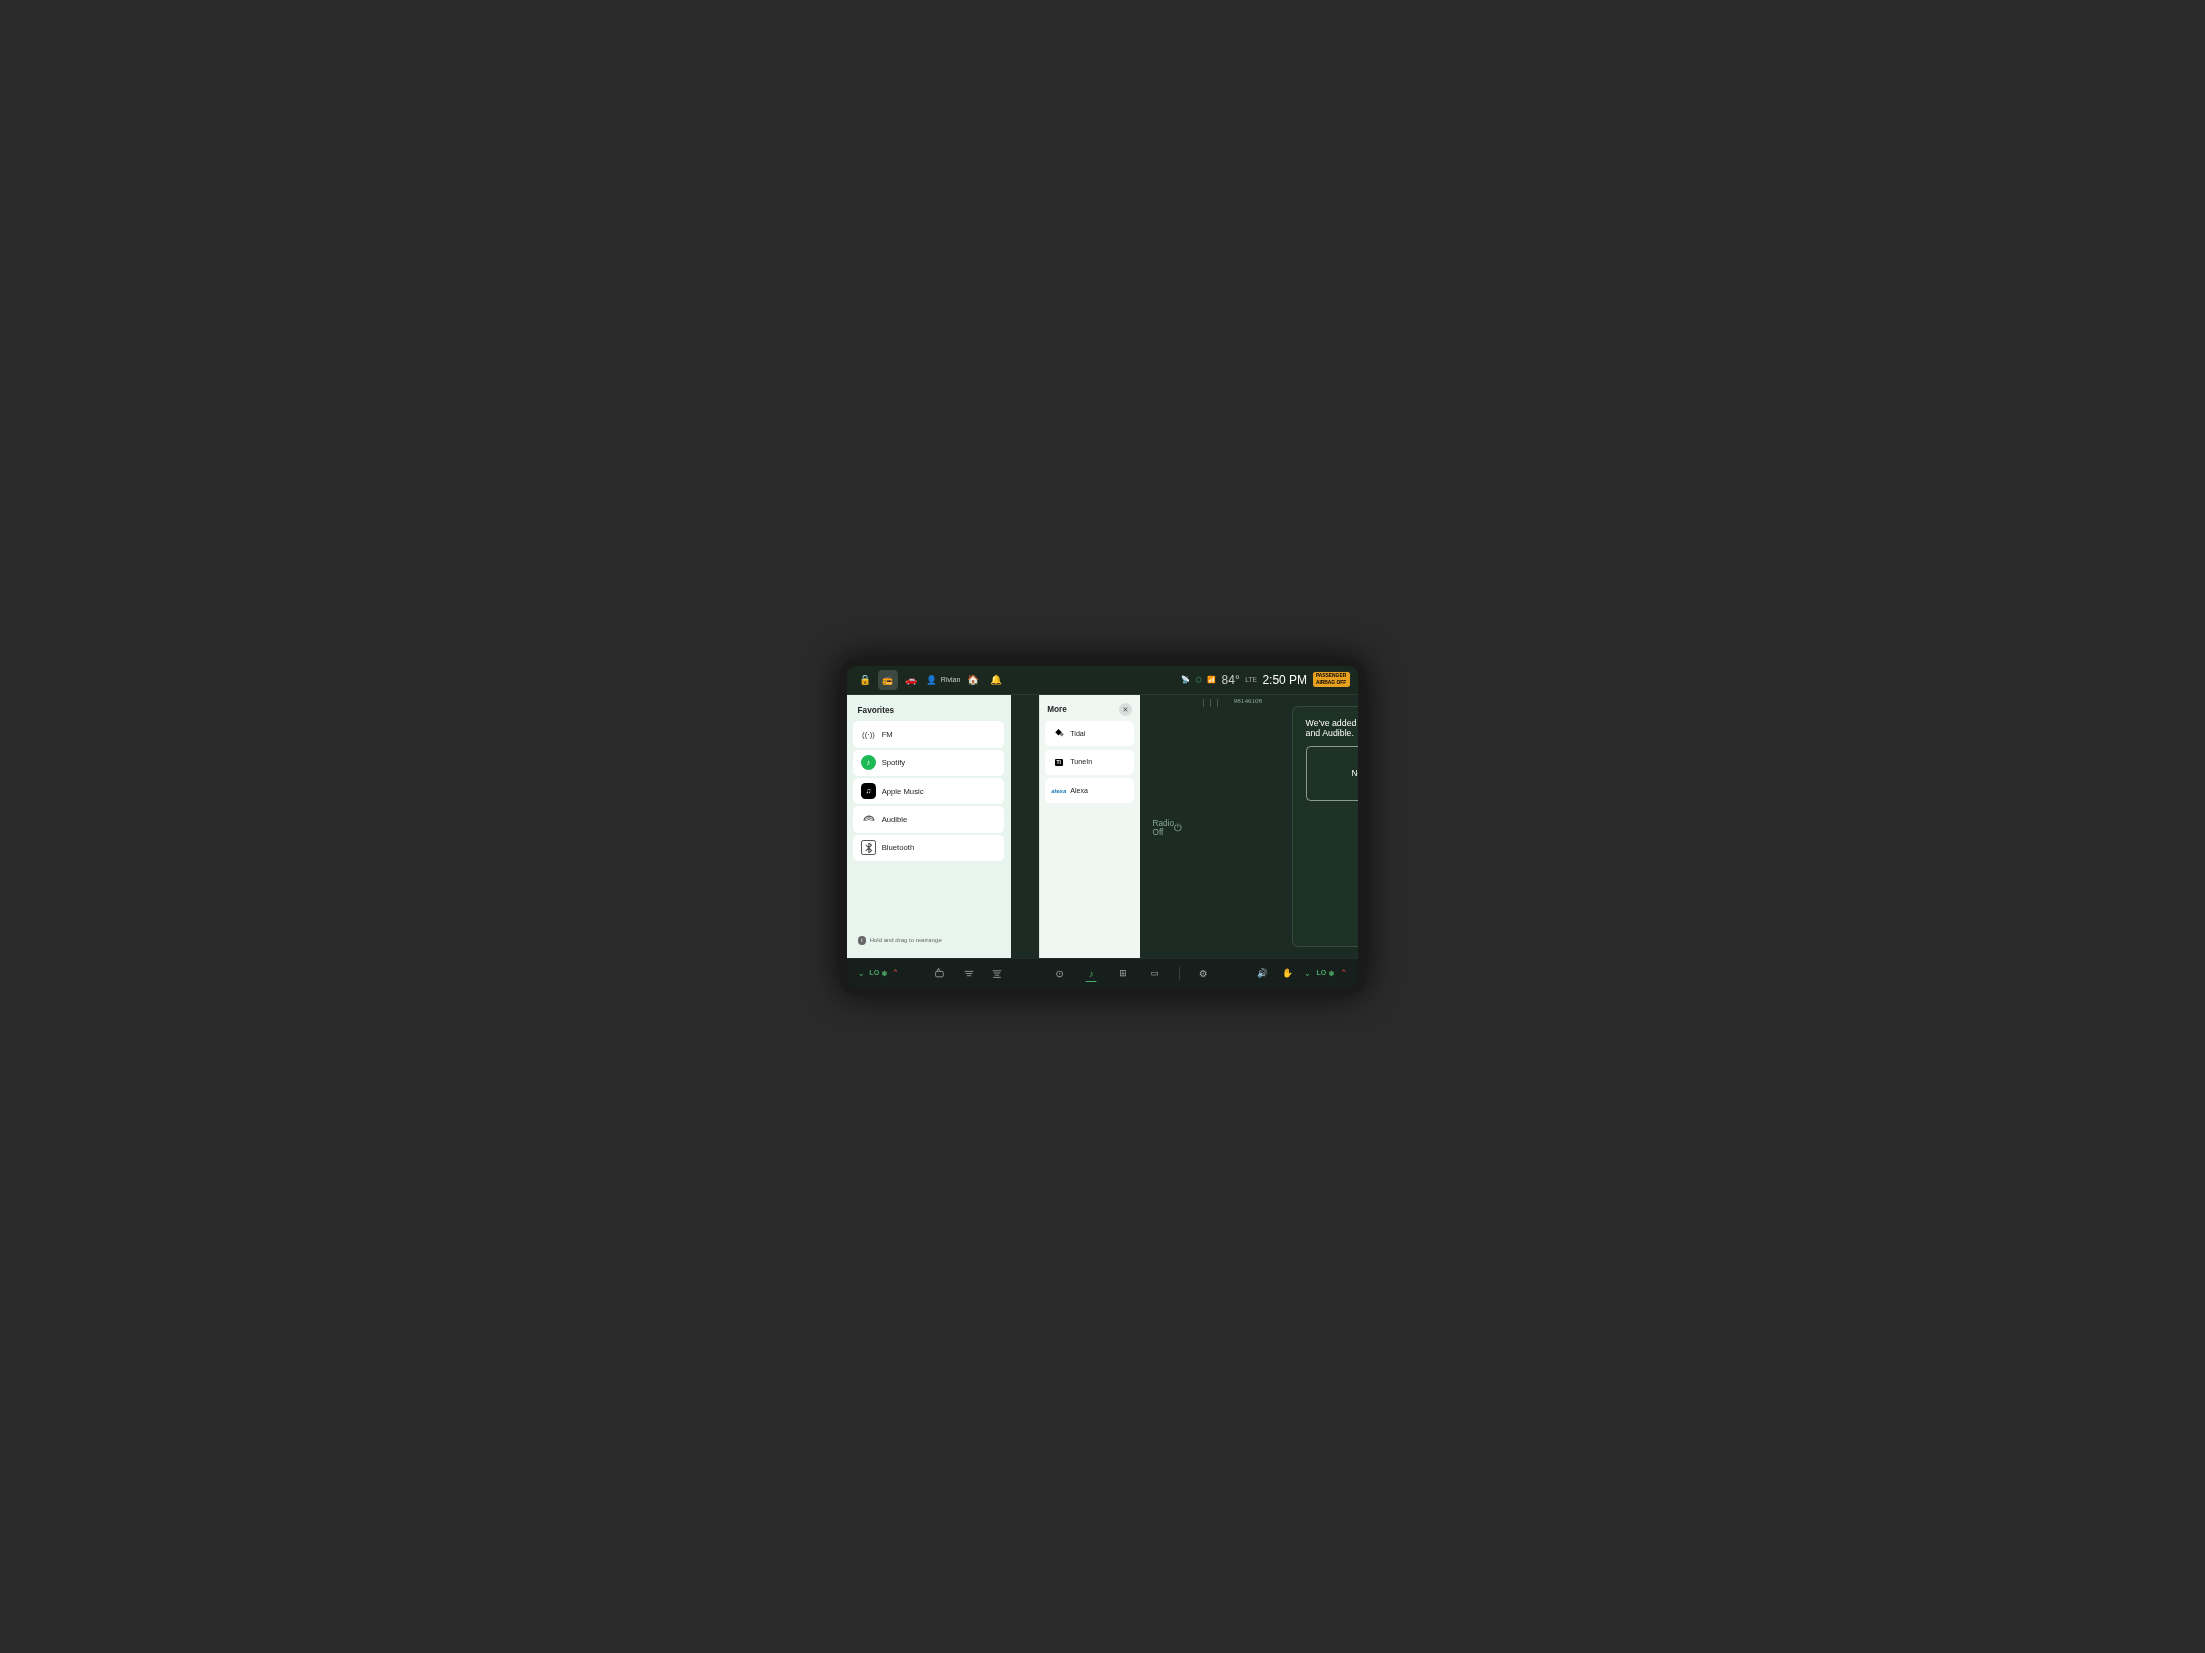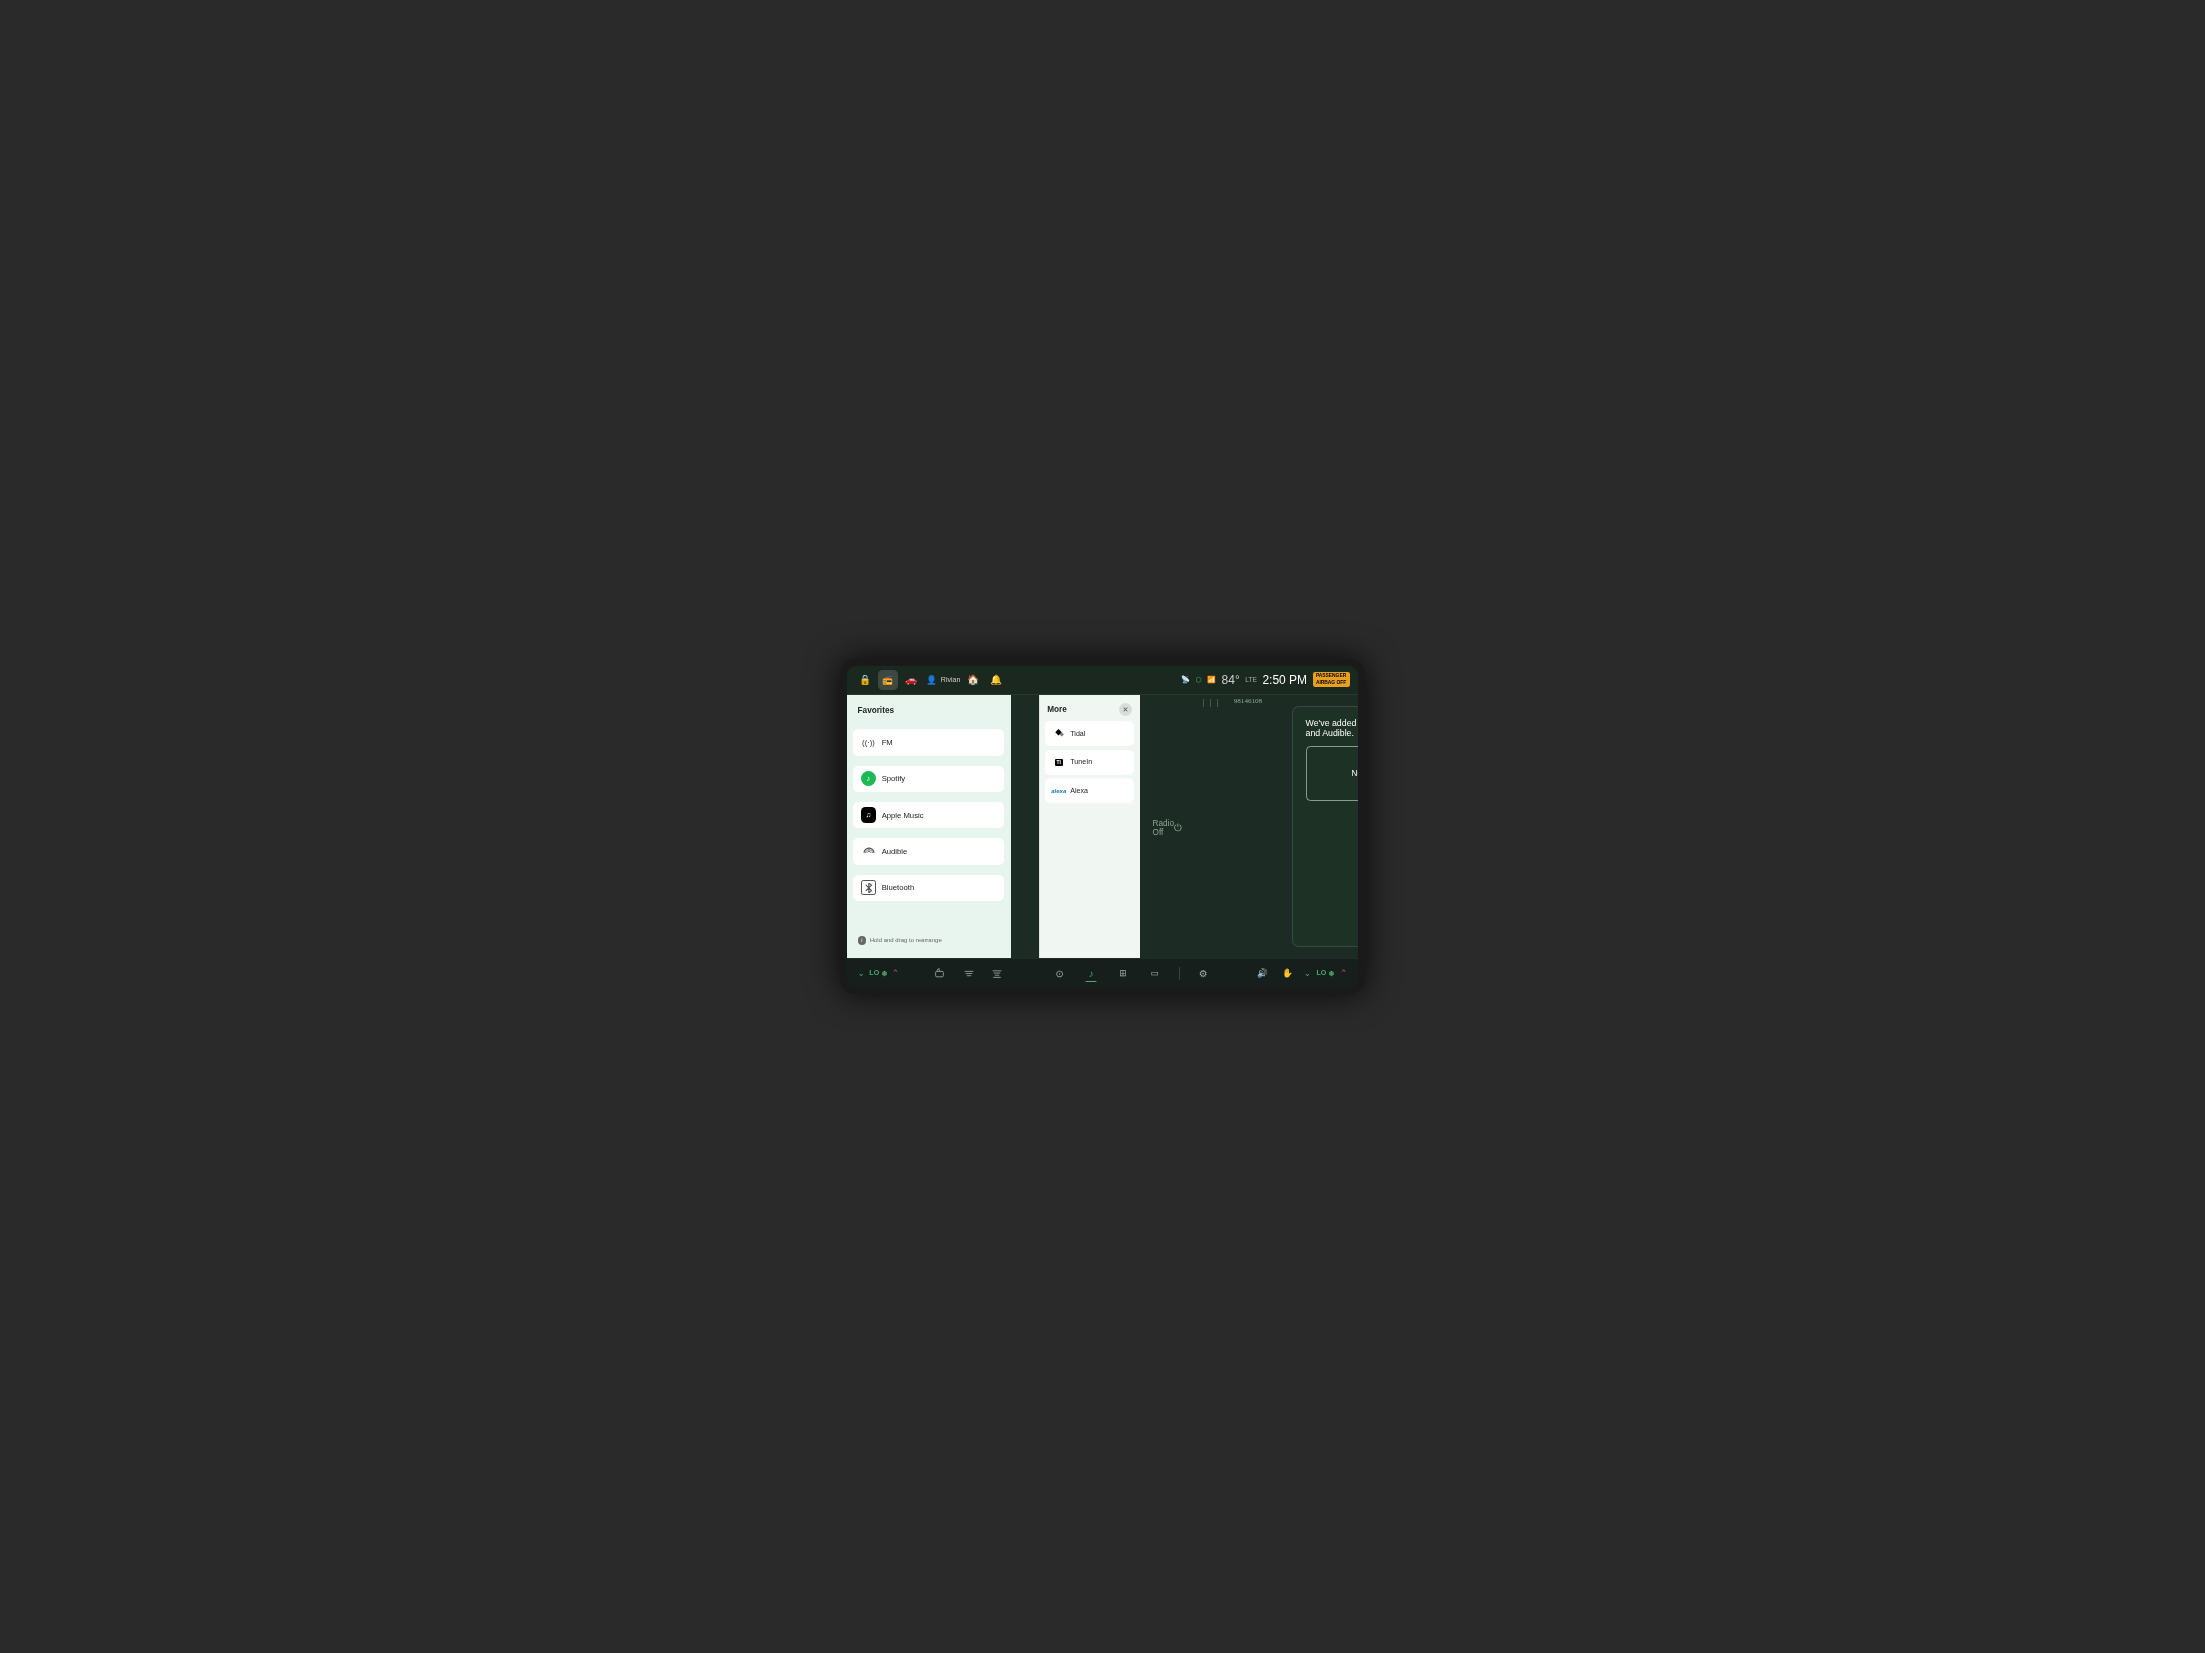--- a/index.html
+++ b/index.html
@@ -76,21 +76,21 @@
       height: 263px;
     }
     
     .favorites-panel {
       background: #e8f5ee;
       width: 164px;
       min-width: 164px;
       padding: 8.8px 6.6px;
       display: flex;
       flex-direction: column;
-      gap: 10px;
+      gap: 2px;
       position: relative;
     }
     .favorites-title {
       font-size: 8.2px;
       font-weight: 600;
       color: #222;
       padding: 2.2px 4.4px 4.4px;
     }
     .fav-item {
       background: #fff;

